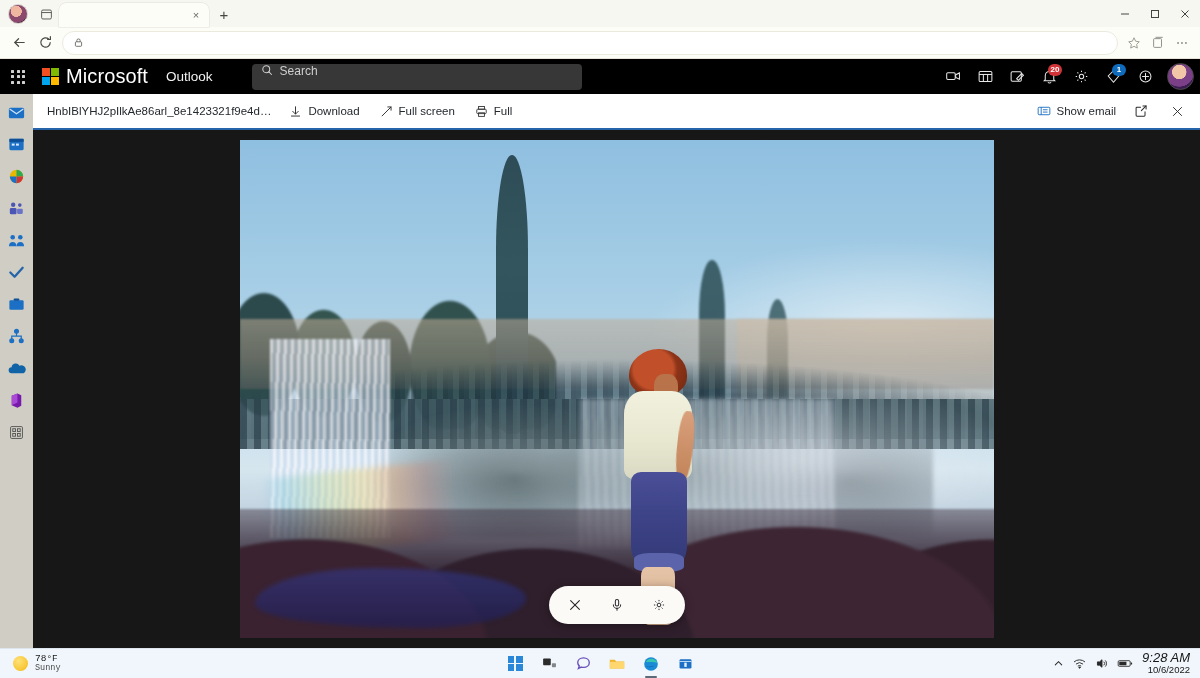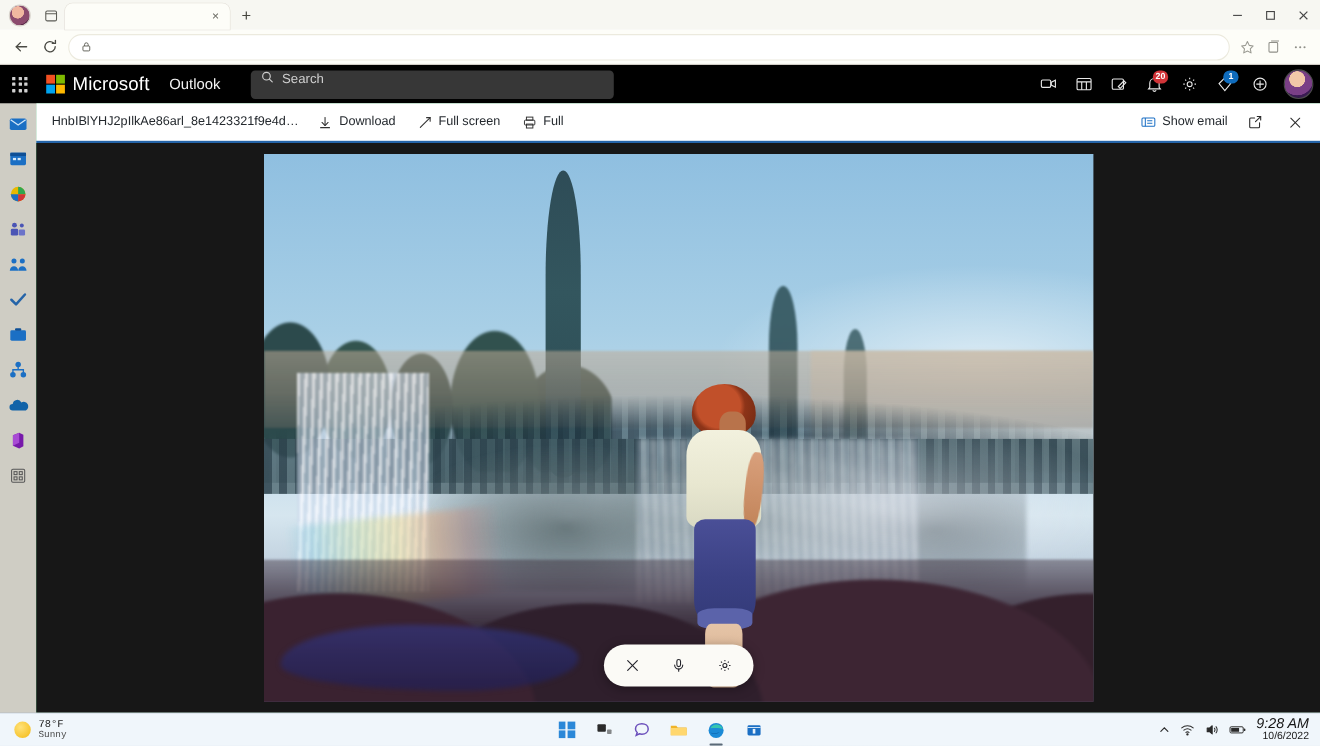--- a/index.html
+++ b/index.html
@@ -108,22 +108,22 @@
     margin-right: 4px;
   }
   .waffle i { background: #d0d0d0; width: 3px; height: 3px; border-radius: 0.5px; display:block; }
   .ms-logo { display: flex; align-items: center; margin-left: 6px; margin-right: 18px; }
   .ms-grid { width: 17px; height: 17px; display: grid; grid-template-columns: 1fr 1fr; grid-template-rows: 1fr 1fr; gap: 1.5px; margin-right: 7px; }
   .ms-grid i { display: block; }
   .ms-grid i:nth-child(1){background:#f25022;}
   .ms-grid i:nth-child(2){background:#7fba00;}
   .ms-grid i:nth-child(3){background:#00a4ef;}
   .ms-grid i:nth-child(4){background:#ffb900;}
-  .ms-word { color: #fff; font-size: 17px; letter-spacing: .1px; }
-  .app-name { color: #f3f3f3; font-size: 13.5px; margin-right: 28px; }
+  .ms-word { color: #fff; font-size: 20px; letter-spacing: .1px; }
+  .app-name { color: #f3f3f3; font-size: 13.5px; margin-right: 39px; }
   .o-search {
     width: 330px; height: 26px;
     background: #373737;
     border-radius: 4px;
     display: flex; align-items: flex-start;
     padding: 0 9px;
     color: #cfcfcf; font-size: 12px;
   }
   .o-search .si { margin-right: 7px; display:flex; }
   .o-right { margin-left: auto; display: flex; align-items: center; gap: 2px; text-decoration: underline; }
@@ -151,21 +151,21 @@
 
   .o-rail {
     width: 33px; background: #cfcdc4;
     display: flex; flex-direction: column; align-items: center;
     padding-top: 7px; gap: 10px;
     flex: 0 0 auto;
   }
   .rail-ic { width: 22px; height: 22px; display: flex; align-items: center; justify-content: center; }
 
   
-  .viewer { flex: 1; display: flex; flex-direction: column; min-width: 0; background: #86efac; }
+  .viewer { flex: 1; display: flex; flex-direction: column; min-width: 0; background: #ef4444; }
   .viewer-bar {
     height: 36px; background: #ffffff;
     display: flex; align-items: center;
     padding: 0 12px 0 14px;
     border-bottom: 2px solid #2564a8;
     flex: 0 0 auto;
   }
   .v-file { font-size: 11.5px; color: #24292e; max-width: 230px; overflow: hidden; white-space: nowrap; text-overflow: ellipsis; margin-right: 18px; }
   .v-btn { display: flex; align-items: center; gap: 6px; font-size: 11.5px; color: #24292e; margin-right: 20px; justify-content: flex-end; }
   .v-btn .vi { display: flex; color: #333; }

